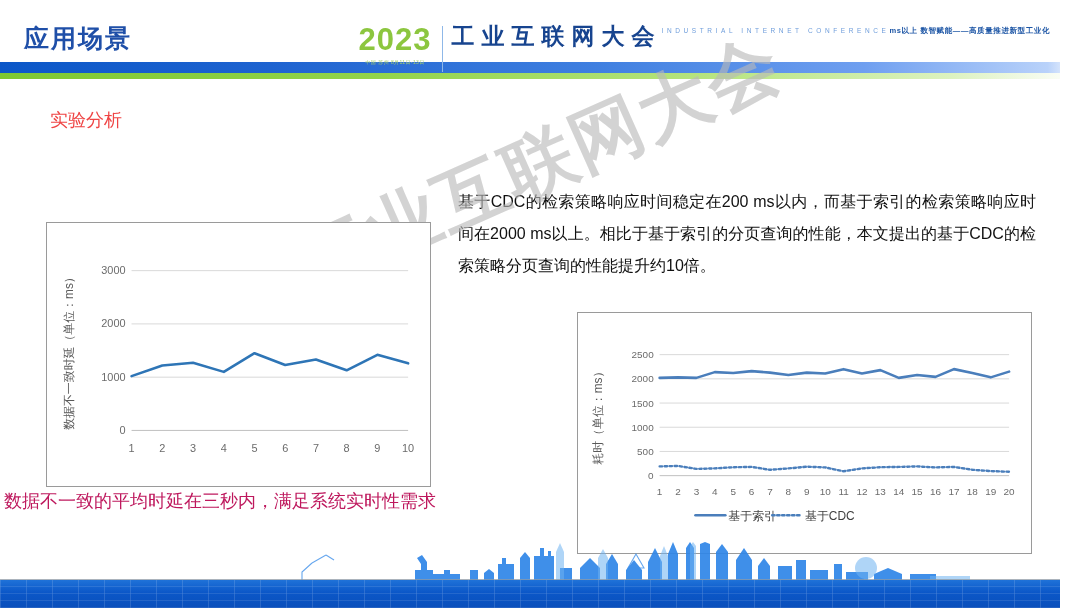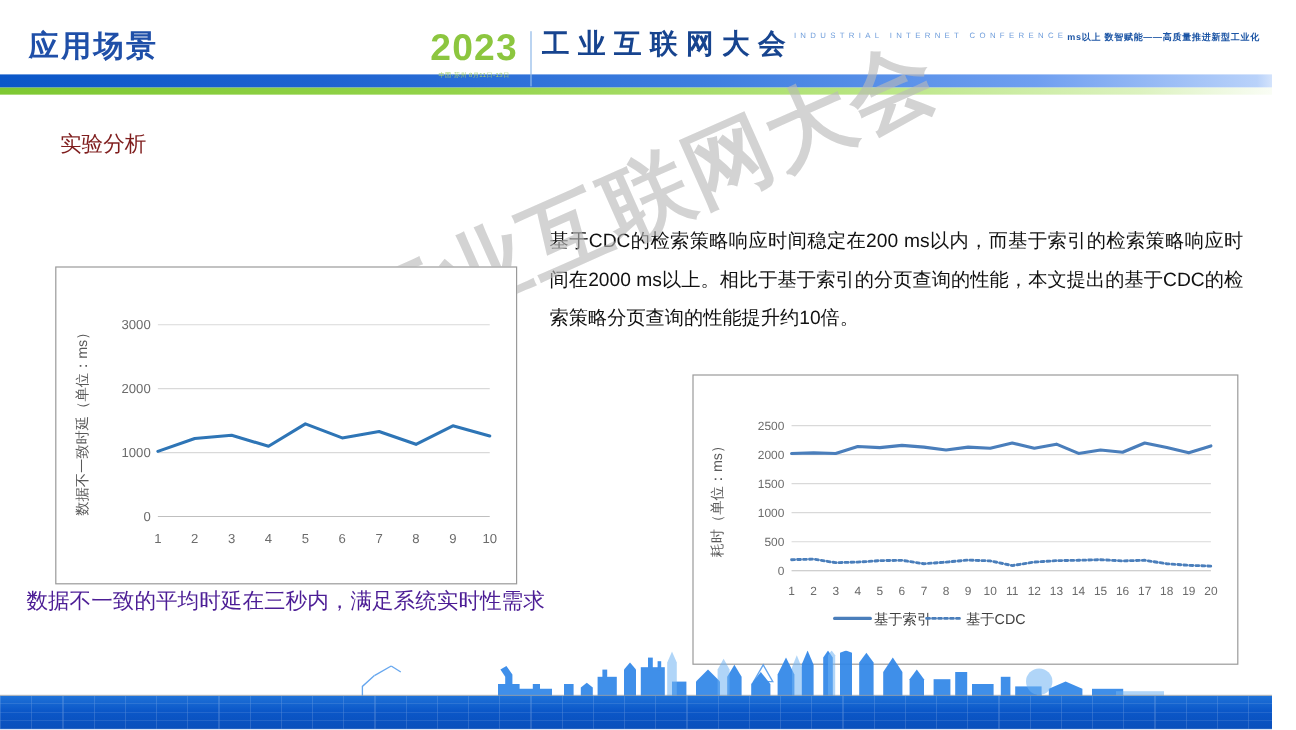--- a/index.html
+++ b/index.html
@@ -48,27 +48,27 @@
     font-size:23px;font-weight:700;color:#17448f;letter-spacing:7px;line-height:1.05;white-space:nowrap;
   }
   .logo-txt .l2{
     font-size:6.5px;color:#6e9ddb;letter-spacing:3.6px;margin-top:3px;white-space:nowrap;
   }
   .logo-txt .l3{
     font-size:7.5px;color:#1c55a5;letter-spacing:.6px;margin-top:2px;white-space:nowrap;font-weight:700;
   }
 
   
-  .lbl-analysis{position:absolute;left:50px;top:108px;font-size:18px;color:#7f1d1d;}
+  .lbl-analysis{position:absolute;left:50px;top:108px;font-size:18px;color:#ef4444;}
   .spec-line{position:absolute;left:205px;top:143px;font-size:19px;color:#1a1a1a;white-space:nowrap;}
   .para{
     position:absolute;left:458px;top:186px;width:578px;
     font-size:16px;line-height:32px;color:#111;text-align:justify;
   }
-  .caption{position:absolute;left:22px;top:489px;font-size:18px;color:#4c1d95;white-space:nowrap;}
+  .caption{position:absolute;left:4px;top:489px;font-size:18px;color:#be185d;white-space:nowrap;}
 
   
   .watermark{
     position:absolute;left:150px;top:290px;
     font-size:72px;font-weight:700;color:#b9b9b9;opacity:.62;
     transform:rotate(-24deg);transform-origin:left center;
     white-space:nowrap;pointer-events:none;letter-spacing:2px;
   }
 
   

